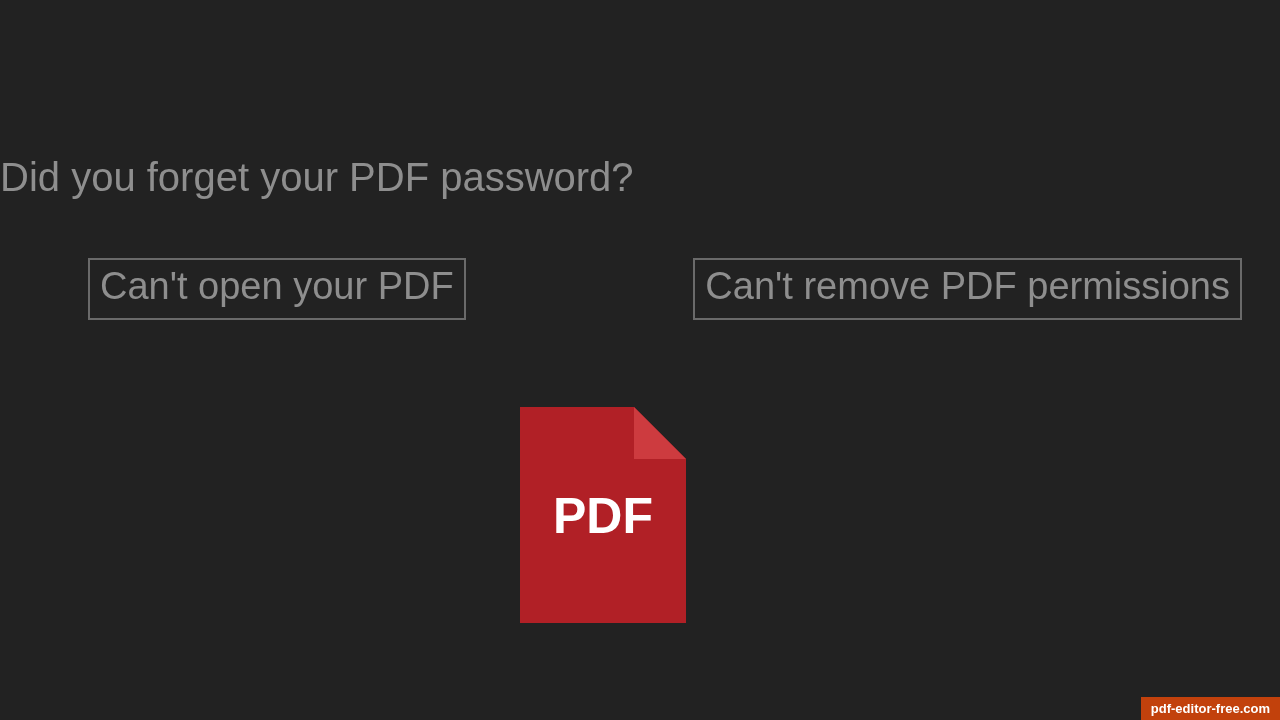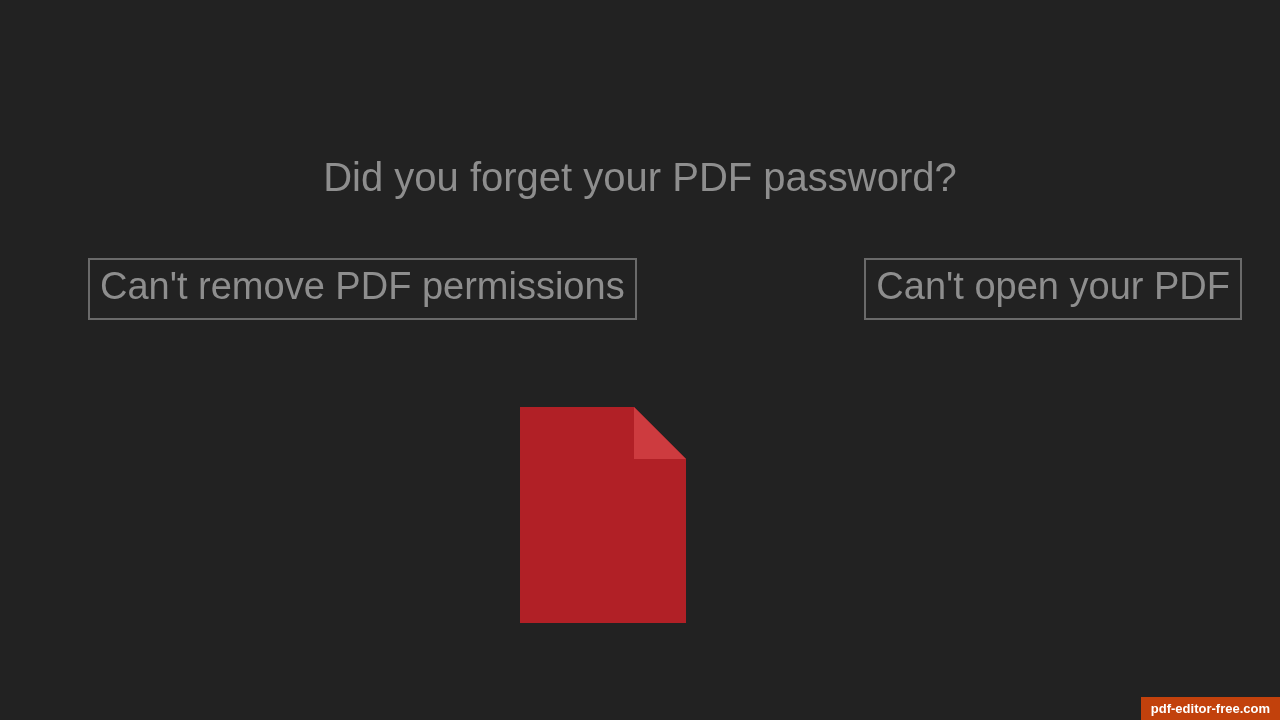--- a/index.html
+++ b/index.html
@@ -9,21 +9,20 @@
     background: #222222;
     font-family: -apple-system, BlinkMacSystemFont, "Segoe UI", Helvetica, Arial, sans-serif;
     overflow: hidden;
     position: relative;
   }
   .heading {
     position: absolute;
     top: 155px;
     left: 0;
     width: 100%;
-    text-align: center;
     color: #8e8e8e;
     font-size: 40px;
     font-weight: 400;
   }
   .options-row {
     position: absolute;
     top: 258px;
     left: 0;
     width: 100%;
     display: flex;
@@ -90,23 +89,24 @@
     font-weight: 600;
     padding: 4px 10px;
   }
 </style>
 </head>
 <body>
 
 <div class="heading">Did you forget your PDF password?</div>
 
 <div class="options-row">
+  <div class="option-box">Can't open your PDF</div>
   <div class="option-box">Can't remove PDF permissions</div>
-  <div class="option-box">Can't open your PDF</div>
 </div>
 
 <div class="pdf-icon-wrap">
   <div class="pdf-body"></div>
   <div class="pdf-fold-dark"></div>
   <div class="pdf-fold-light"></div>
+  <div class="pdf-label">PDF</div>
 </div>
 
 <div class="watermark">pdf-editor-free.com</div>
 
 </body></html>

